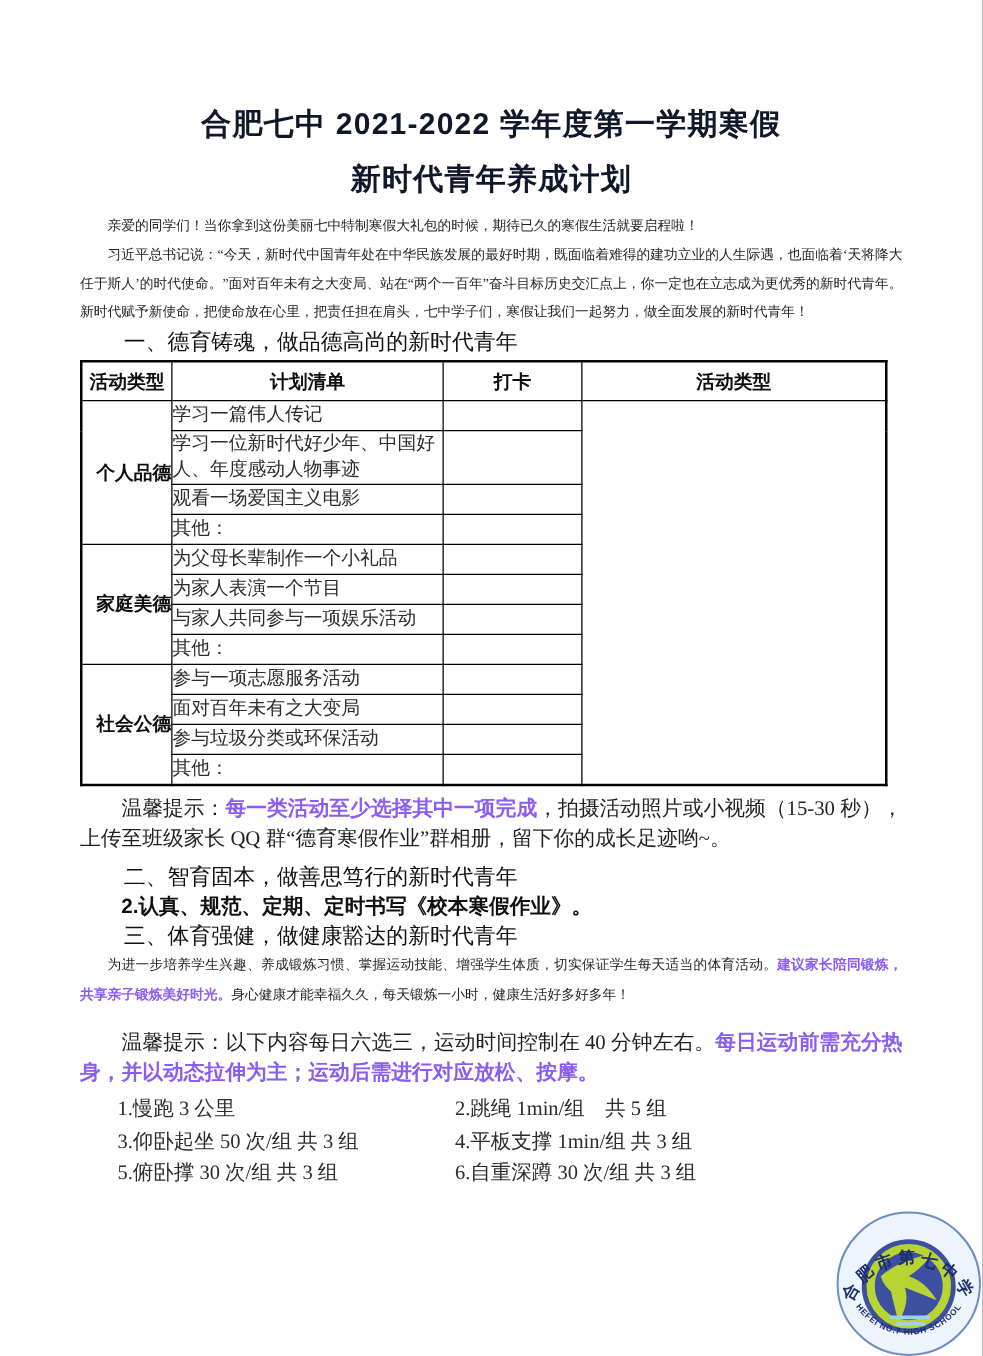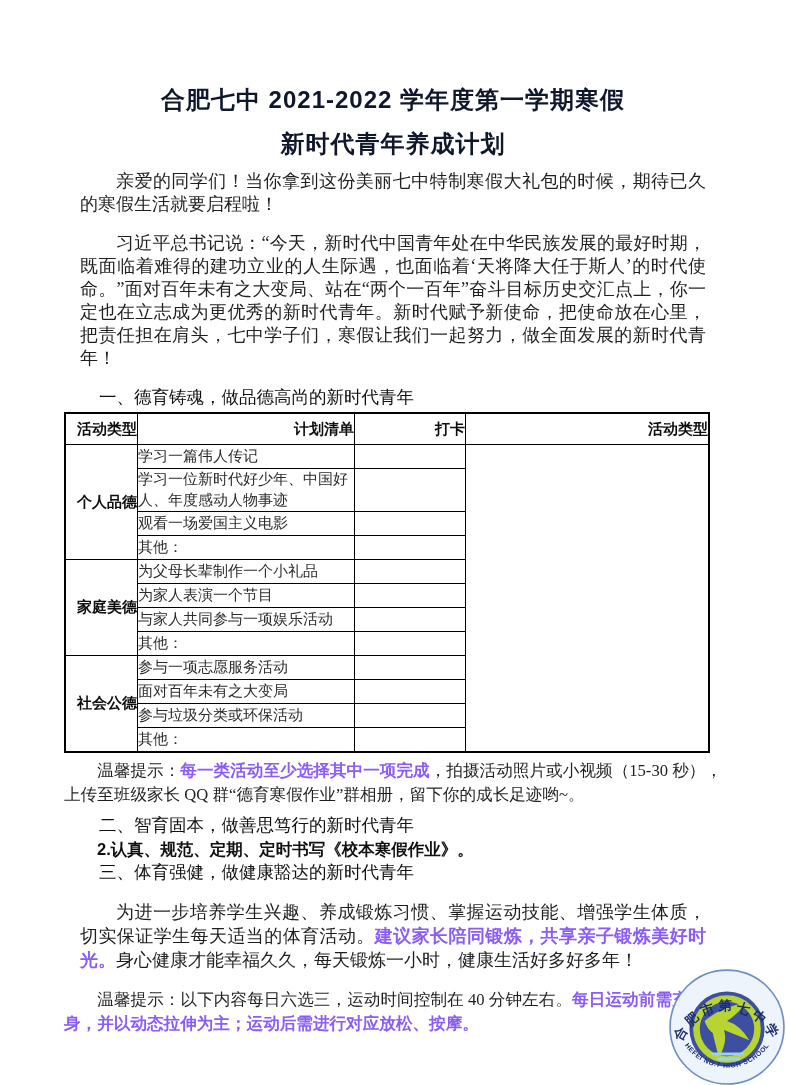--- a/index.html
+++ b/index.html
@@ -15,25 +15,25 @@
   .title-line{
     text-align:center;
     font-family:"Liberation Sans","DejaVu Sans",sans-serif;
     font-weight:bold;
     font-size:24px;
     line-height:44px;
     color:#0f172a;
     letter-spacing:1px;
   }
   .para{
-    font-size:18px;
+    font-size:11px;
     line-height:23px;
     text-align:justify;
     text-indent:2em;
-    margin:16px;
+    margin:0;
   }
   .para-first{margin-top:4px;}
   .hei{font-family:"Liberation Sans","DejaVu Sans",sans-serif;font-weight:bold;color:#8b5cf6;}
   .heading{
     font-family:"Liberation Sans","DejaVu Sans",sans-serif;
     font-weight:normal;
     font-size:17.5px;
     line-height:23px;
     text-indent:2em;
     margin:0;
@@ -49,21 +49,21 @@
     border:1px solid #000;
     padding:0;
     font-size:15px;
     vertical-align:middle;
   }
   table.plan-table{border:2px solid #000;}
   th.col-h{
     height:30px;
     font-family:"Liberation Sans","DejaVu Sans",sans-serif;
     font-weight:bold;
-    text-align:right;
+    text-align:center;
     font-size:15.5px;
     color:#0e0e0e;
   }
   td.cat{
     font-family:"Liberation Sans","DejaVu Sans",sans-serif;
     font-weight:bold;
     text-align:right;
     font-size:15.5px;
     color:#0e0e0e;
   }
@@ -192,22 +192,30 @@
 
     <p class="tip"><span>温馨提示：</span><span class="hei">每一类活动至少选择其中一项完成</span><span>，拍摄活动照片或小视频（15-30 秒），上传至班级家长 QQ 群“德育寒假作业”群相册，留下你的成长足迹哟~。</span></p>
 
     <p class="heading heading-gap">二、智育固本，做善思笃行的新时代青年</p>
     <p class="sec2-item">2.认真、规范、定期、定时书写《校本寒假作业》。</p>
 
     <p class="heading">三、体育强健，做健康豁达的新时代青年</p>
 
     <p class="para" style="line-height:24px"><span>为进一步培养学生兴趣、养成锻炼习惯、掌握运动技能、增强学生体质，切实保证学生每天适当的体育活动。</span><span class="hei">建议家长陪同锻炼，共享亲子锻炼美好时光。</span><span>身心健康才能幸福久久，每天锻炼一小时，健康生活好多好多年！</span></p>
 
-    <p class="tip" style="margin-top:2px"><span>温馨提示：以下内容每日六选三，运动时间控制在 40 分钟左右。</span><span class="hei">每日运动前需充分热身，并以动态拉伸为主；运动后需进行对应放松、按摩。</span></p>
-
+    <p class="tip" style="margin-top:14px"><span>温馨提示：以下内容每日六选三，运动时间控制在 40 分钟左右。</span><span class="hei">每日运动前需充分热身，并以动态拉伸为主；运动后需进行对应放松、按摩。</span></p>
+
+    <div class="exercise-grid">
+      <div class="exercise-item">1.慢跑 3 公里</div>
+      <div class="exercise-item">2.跳绳 1min/组　共 5 组</div>
+      <div class="exercise-item">3.仰卧起坐 50 次/组 共 3 组</div>
+      <div class="exercise-item">4.平板支撑 1min/组 共 3 组</div>
+      <div class="exercise-item">5.俯卧撑 30 次/组 共 3 组</div>
+      <div class="exercise-item">6.自重深蹲 30 次/组 共 3 组</div>
+    </div>
 
   </div>
 
   <svg class="seal" viewBox="0 0 120 120" aria-hidden="true">
     <circle cx="60" cy="61" r="56" fill="#eef4fb" stroke="#6b8ec7" stroke-width="1.6"></circle>
     <circle cx="60" cy="63" r="37" fill="#3c4fa0"></circle>
     <circle cx="60" cy="63" r="30" fill="none" stroke="#b8d433" stroke-width="6.5"></circle>
     <path d="M38 55 Q53 42 79 37 Q70 49 60 55 Q73 59 82 74 Q67 68 57 64 Q61 76 52 91 Q48 76 46 67 Q40 62 38 55 Z" fill="#b8d433"></path>
     <rect x="45" y="86" width="32" height="3" rx="1.5" fill="#9fd0ee"></rect>
     <rect x="50" y="91" width="23" height="3" rx="1.5" fill="#9fd0ee"></rect>

